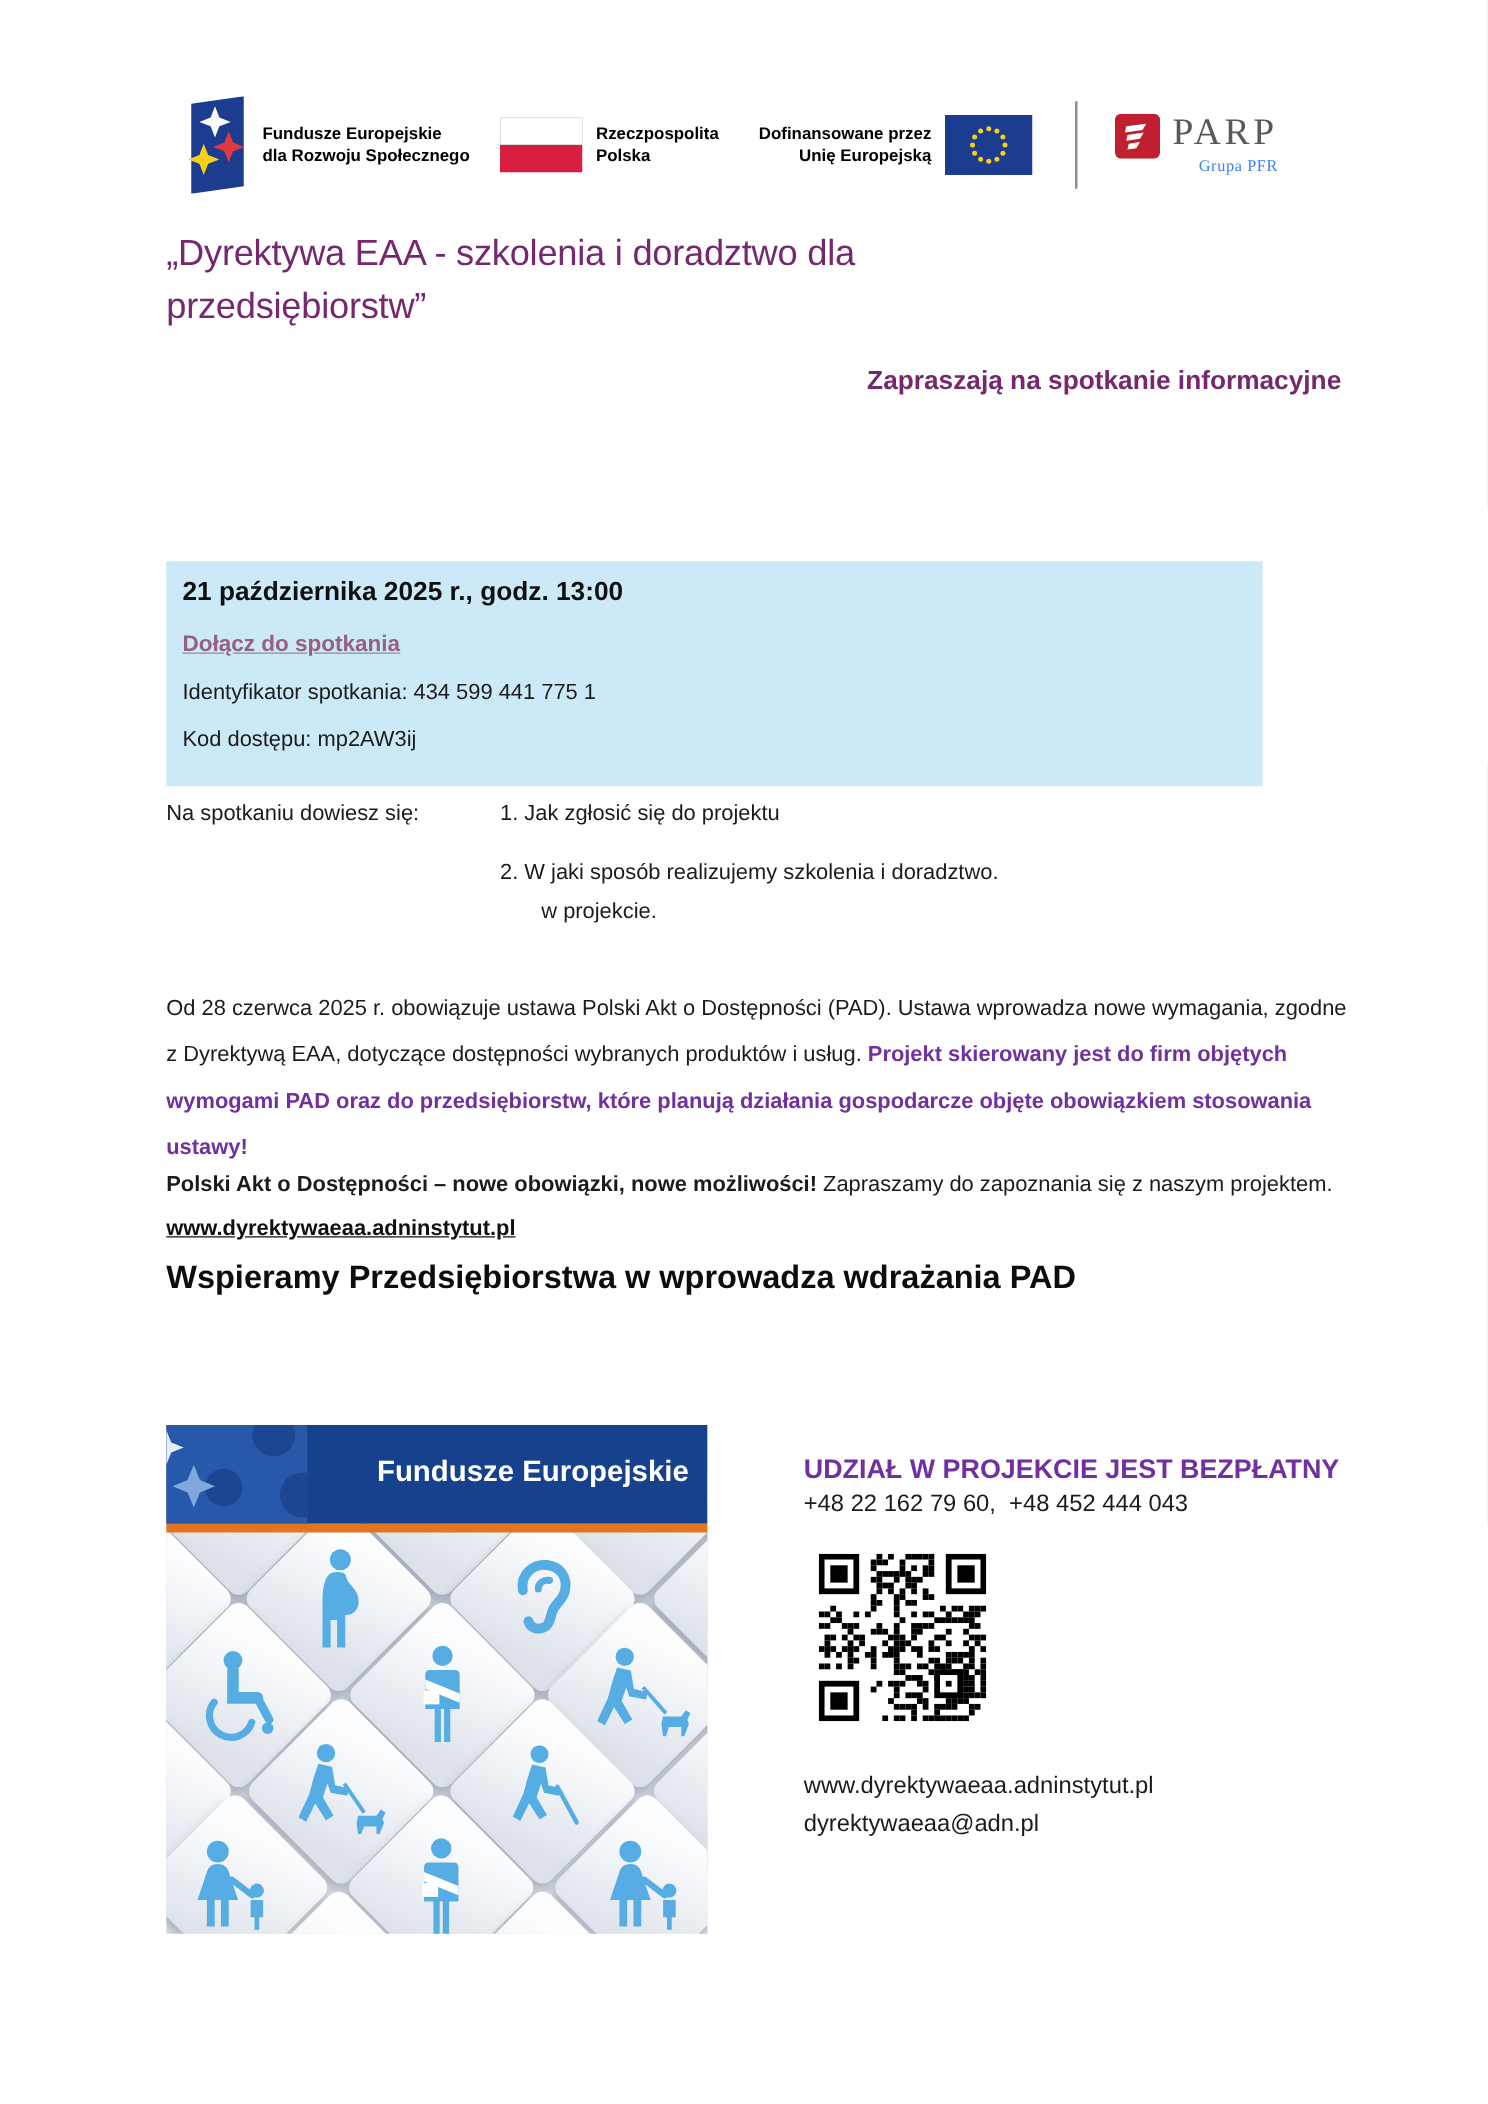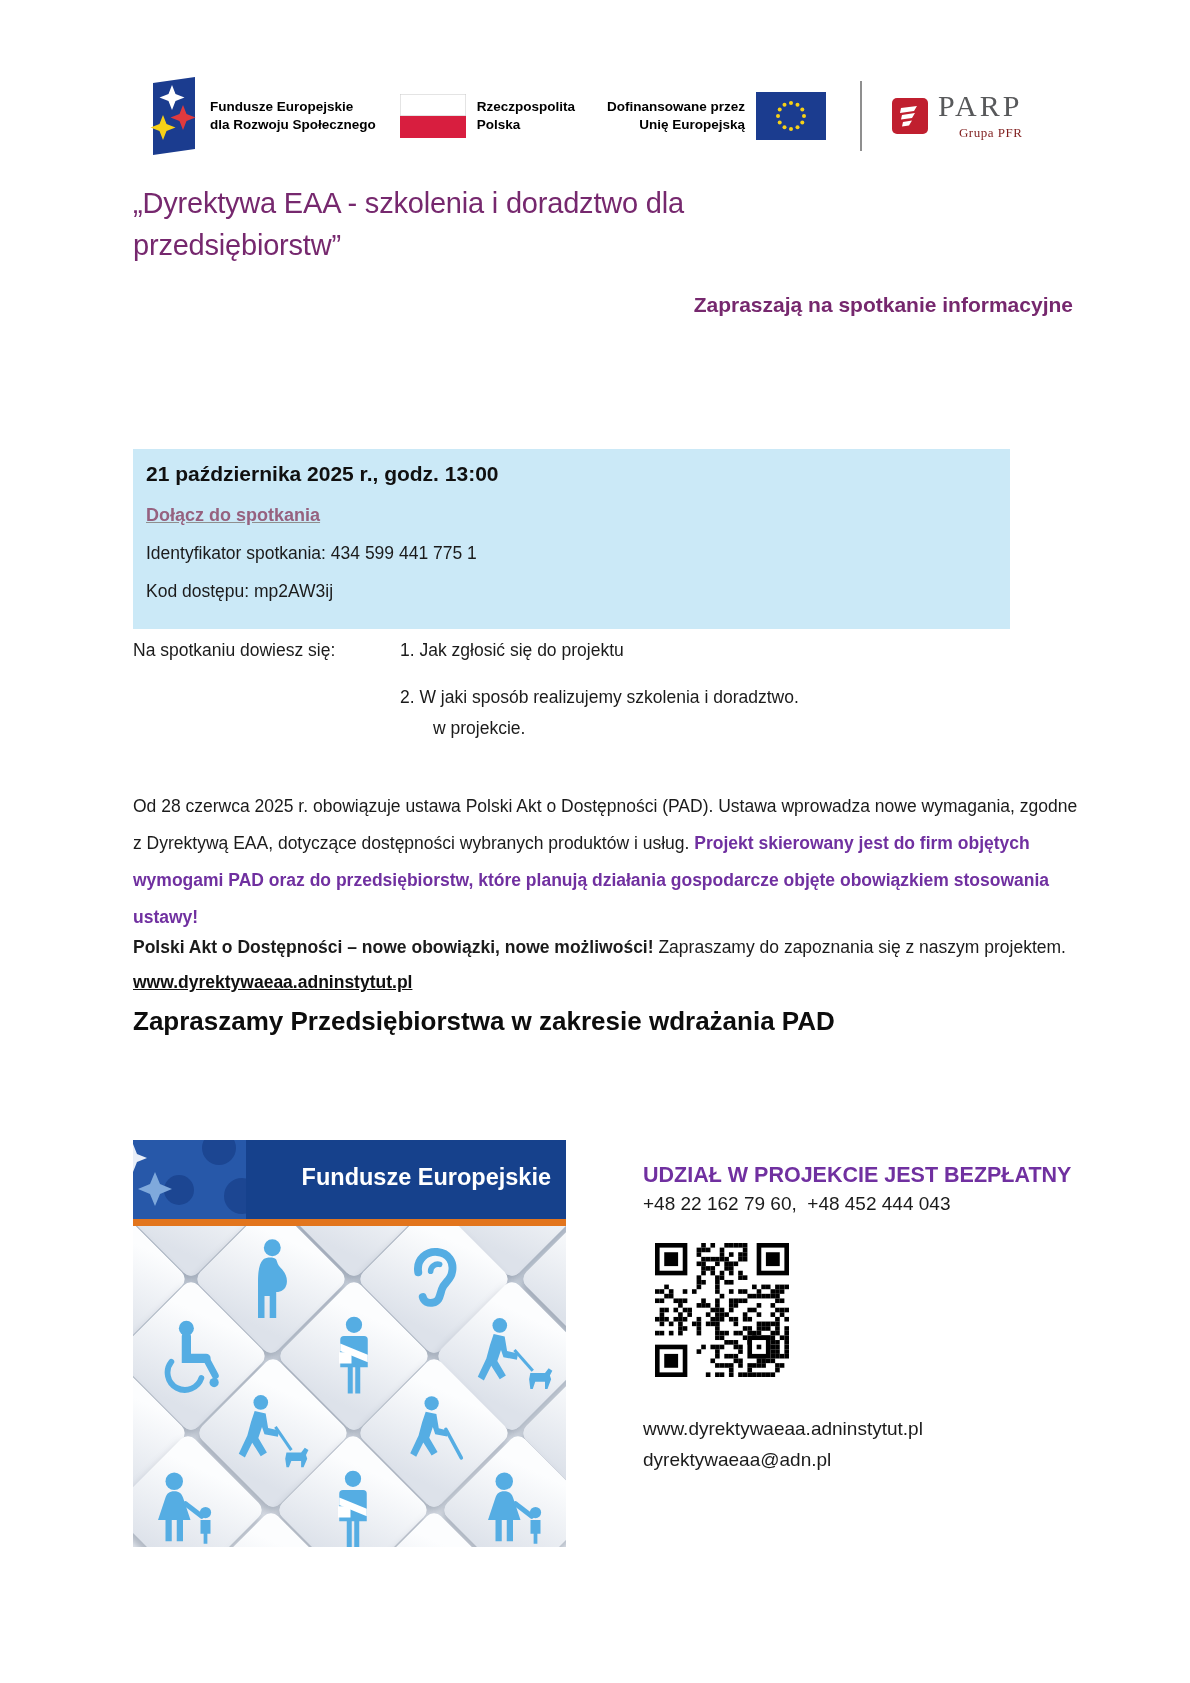--- a/index.html
+++ b/index.html
@@ -14,24 +14,24 @@
   .logos { position:absolute; top:75px; left:145px; width:910px; height:82px;
            display:flex; align-items:center; }
   .logo-group { display:flex; align-items:center; }
   .logo-text { font-size:13.5px; font-weight:bold; line-height:1.3; color:#000; }
   .eu-funds-text { margin-left:9px; }
   .poland-group { margin-left:24px; }
   .poland-text { margin-left:11px; }
   .eu-group { margin-left:32px; }
   .eu-text { text-align:right; margin-right:11px; }
   .logos-divider { width:2px; height:70px; background:#8f8f8f; margin:0 30px 0 34px; }
-  .parp-group { display:flex; align-items:center; }
+  .parp-group { display:flex; align-items:flex-start; }
   .parp-wordmark { margin-left:10px; font-family:"Liberation Serif", serif; }
   .parp-name { font-size:30px; letter-spacing:3px; color:#58595b; line-height:1; }
-  .parp-sub { font-size:13px; color:#7f1d1d; text-align:right; margin-top:4px; letter-spacing:0.5px; }
+  .parp-sub { font-size:13px; color:#3b82f6; text-align:right; margin-top:4px; letter-spacing:0.5px; }
   
   .title-block { position:absolute; top:182px; left:133px; width:940px; color:#76286E; }
   .main-title { font-size:29px; font-weight:normal; line-height:1.45; width:740px; letter-spacing:-0.2px; }
   .organizers { font-size:21px; font-weight:bold; margin-top:15px; }
   .invite { font-size:21px; font-weight:bold; margin-top:27px;text-align:right; }
   
   .meeting-box { position:absolute; top:449px; left:133px; width:877px; height:180px;
                  background:#CBE9F7; padding:13px 18px 0 13px; }
   .meeting-datetime { font-size:21px; font-weight:bold; color:#101010; }
   .join-link { display:inline-block; margin-top:19px; font-size:18px; font-weight:bold;
@@ -159,21 +159,21 @@
       <div>1. Jak zgłosić się do projektu</div>
       <div>2. W jaki sposób realizujemy szkolenia i doradztwo.</div>
       <div class="agenda-cont">w projekcie.</div>
     </div>
   </div>
 
   <p class="about-1"><span>Od 28 czerwca 2025 r. obowiązuje ustawa Polski Akt o Dostępności (PAD). Ustawa wprowadza nowe wymagania, zgodne z Dyrektywą EAA, dotyczące dostępności wybranych produktów i usług. </span><span class="highlight">Projekt skierowany jest do firm objętych wymogami PAD oraz do przedsiębiorstw, które planują działania gospodarcze objęte obowiązkiem stosowania ustawy!</span></p>
 
   <p class="about-2"><span class="bold-black">Polski Akt o Dostępności – nowe obowiązki, nowe możliwości!</span><span> Zapraszamy do zapoznania się z naszym projektem.  </span><a class="inline-link">www.dyrektywaeaa.adninstytut.pl</a></p>
 
-  <div class="support-heading">Zapraszamy Przedsiębiorstwa w zakresie wdrażania PAD</div>
+  <div class="support-heading">Wspieramy Przedsiębiorstwa w wprowadza wdrażania PAD</div>
 
   <div class="banner-image">
     <div id="tiles">
         <div class="tile" style="left: 58px; top: 62px;">
           <div class="diamond"></div>
           <div class="ticon"></div>
         </div>
         <div class="tile" style="left: 221px; top: 62px;">
           <div class="diamond"></div>
           <div class="ticon"></div>

